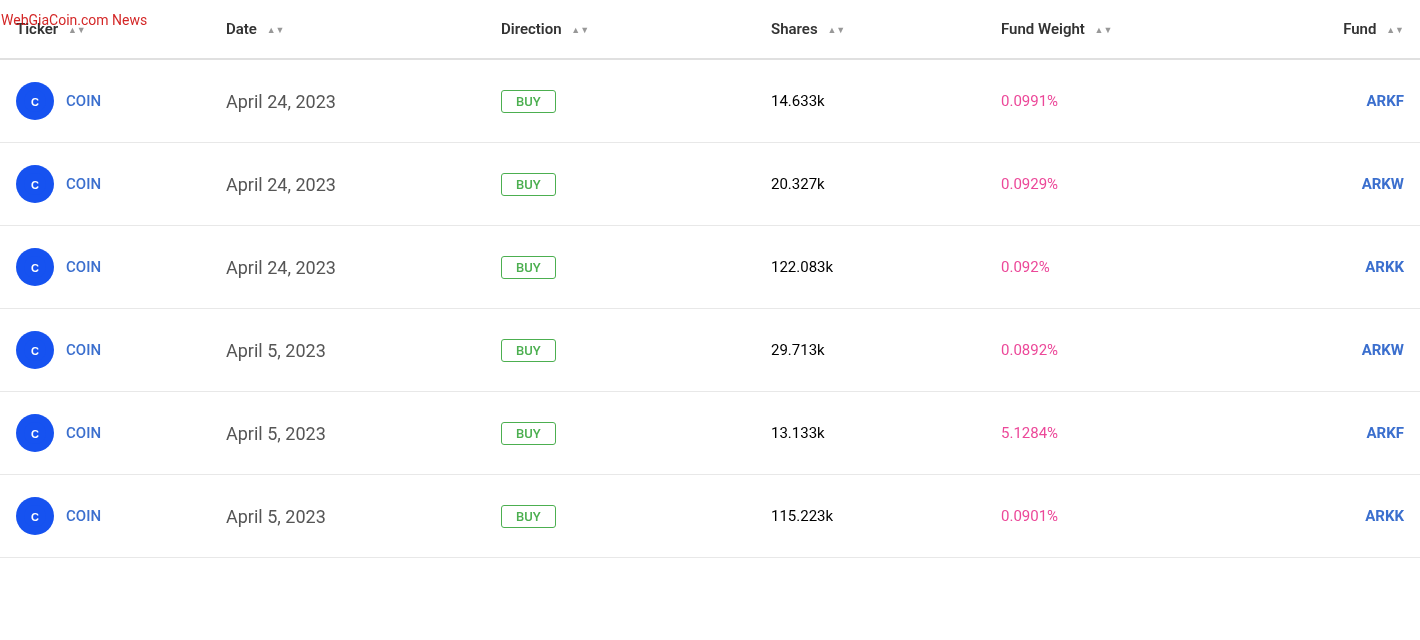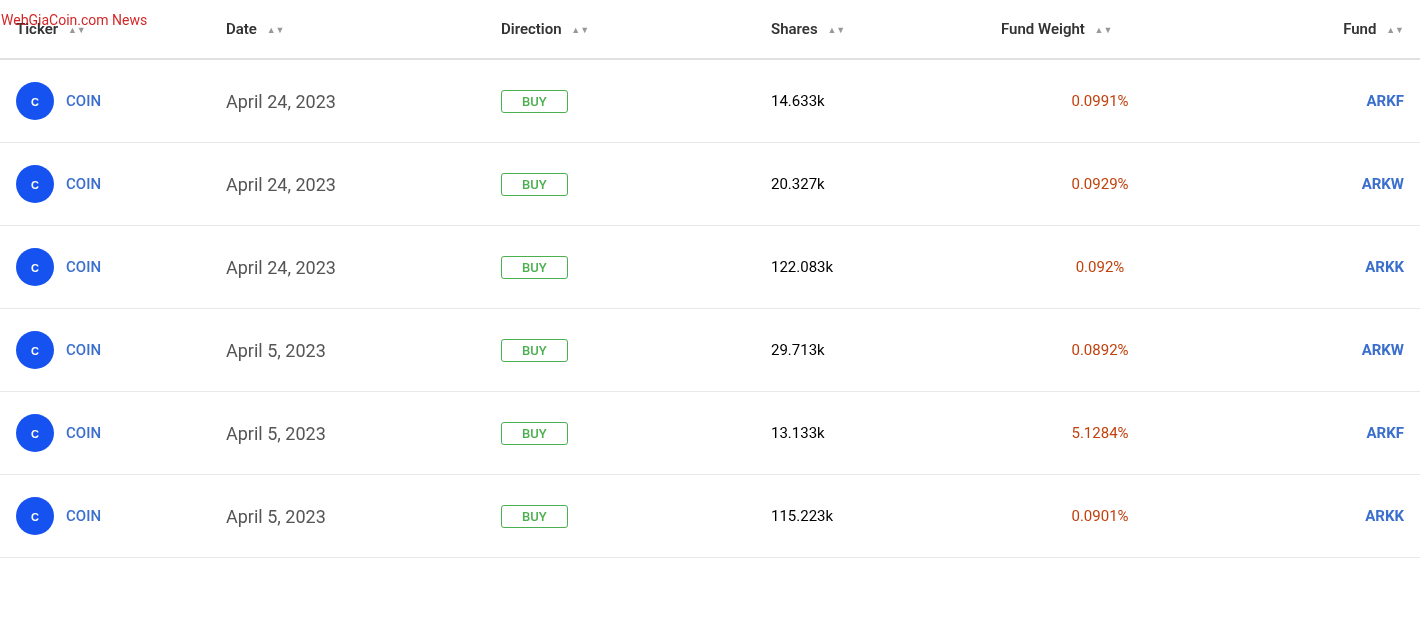--- a/index.html
+++ b/index.html
@@ -105,36 +105,35 @@
 
     .date-cell {
       color: #555;
       font-size: 18px;
     }
 
     .buy-badge {
       display: inline-block;
       border: 1.5px solid #4caf50;
       color: #4caf50;
-      padding: 3px 20px;
+      padding: 3px 14px;
       font-size: 13px;
       font-weight: 500;
       border-radius: 3px;
       background: #fff;
     }
 
     .shares-cell {
       color: #000000;
       font-size: 15px;
     }
 
     .weight-cell {
-      color: #c2410c;
-      font-size: 15px;
-      text-align: center;
+      color: #ec4899;
+      font-size: 15px;
     }
 
     .fund-cell {
       color: #3b6fce;
       font-size: 15px;
       text-align: right;
       font-weight: 700;
     }
 
     .header-row-wrapper {

